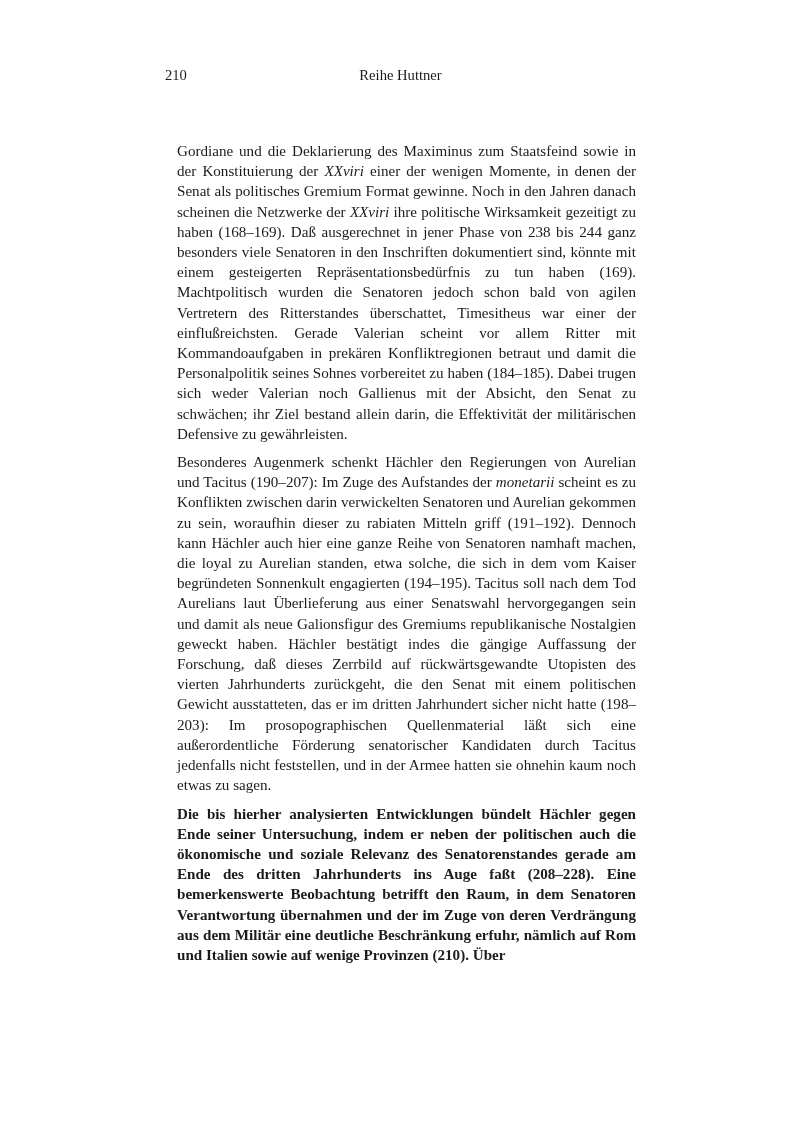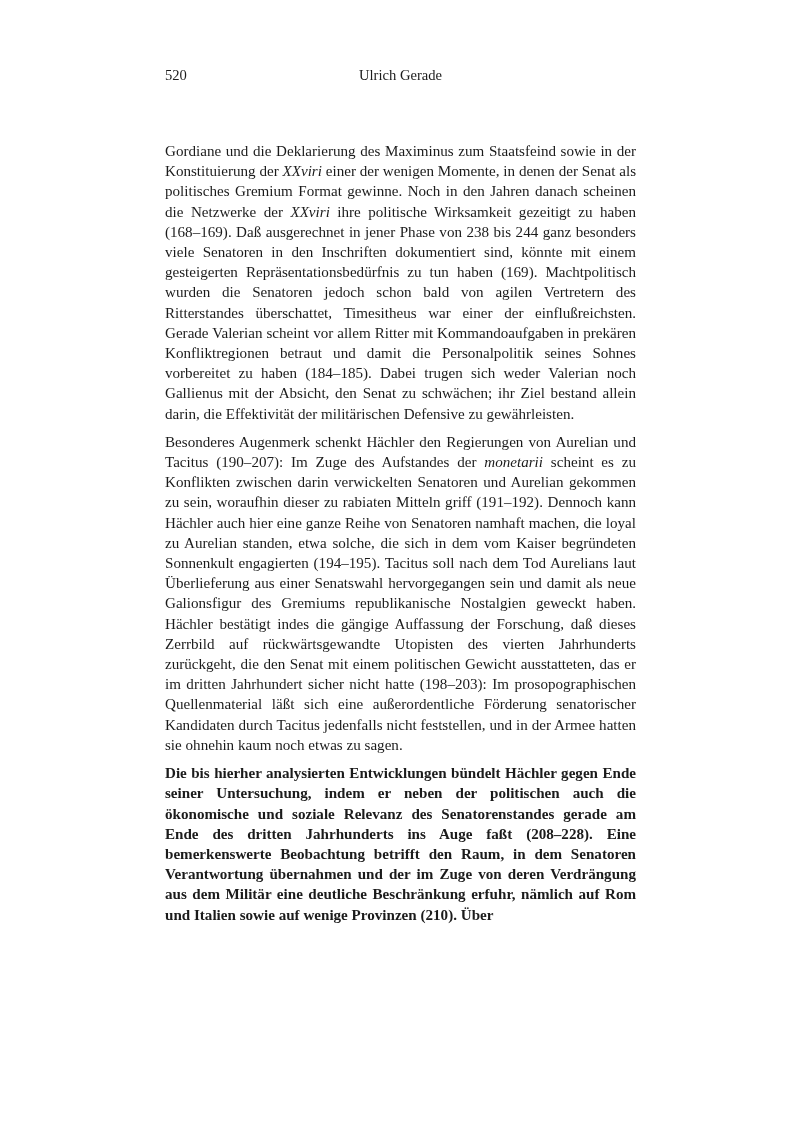--- a/index.html
+++ b/index.html
@@ -38,31 +38,31 @@
     top: 141px;
     left: 165px;
     width: 471px;
     font-size: 15.1px;
     line-height: 20.2px;
     text-align: justify;
     hyphens: auto;
     -webkit-hyphens: auto;
   }
   .body-text p {
-    margin: 0 0 8px 0;
+    margin: 0 0 8px 12px;
   }
   .body-text p:last-child { margin-bottom: 0; font-weight: bold; }
   .body-text em { font-style: italic; }
 </style>
 </head>
 <body>
 
 <div class="page">
   <header class="page-header">
-    <span class="page-number">520</span>
-    <span class="running-title">Ulrich Gerade</span>
+    <span class="page-number">210</span>
+    <span class="running-title">Reihe Huttner</span>
   </header>
   <main class="body-text" lang="de">
       <p><span>Gordiane und die Deklarierung des Maximinus zum Staatsfeind sowie in der Konstituierung der </span><em>XXviri</em><span> einer der wenigen Momente, in denen der Senat als politisches Gremium Format gewinne. Noch in den Jahren danach scheinen die Netzwerke der </span><em>XXviri</em><span> ihre politische Wirksamkeit gezeitigt zu haben (168–169). Daß ausgerechnet in jener Phase von 238 bis 244 ganz besonders viele Senatoren in den Inschriften dokumentiert sind, könnte mit einem gesteigerten Repräsentationsbedürfnis zu tun haben (169). Machtpolitisch wurden die Senatoren jedoch schon bald von agilen Vertretern des Ritterstandes überschattet, Timesitheus war einer der einflußreichsten. Gerade Valerian scheint vor allem Ritter mit Kommandoaufgaben in prekären Konfliktregionen betraut und damit die Personalpolitik seines Sohnes vorbereitet zu haben (184–185). Dabei trugen sich weder Valerian noch Gallienus mit der Absicht, den Senat zu schwächen; ihr Ziel bestand allein darin, die Effektivität der militärischen Defensive zu gewährleisten.</span></p>
       <p><span>Besonderes Augenmerk schenkt Hächler den Regierungen von Aurelian und Tacitus (190–207): Im Zuge des Aufstandes der </span><em>monetarii</em><span> scheint es zu Konflikten zwischen darin verwickelten Senatoren und Aurelian gekommen zu sein, woraufhin dieser zu rabiaten Mitteln griff (191–192). Dennoch kann Hächler auch hier eine ganze Reihe von Senatoren namhaft machen, die loyal zu Aurelian standen, etwa solche, die sich in dem vom Kaiser begründeten Sonnenkult engagierten (194–195). Tacitus soll nach dem Tod Aurelians laut Überlieferung aus einer Senatswahl hervorgegangen sein und damit als neue Galionsfigur des Gremiums republikanische Nostalgien geweckt haben. Hächler bestätigt indes die gängige Auffassung der Forschung, daß dieses Zerrbild auf rückwärtsgewandte Utopisten des vierten Jahrhunderts zurückgeht, die den Senat mit einem politischen Gewicht ausstatteten, das er im dritten Jahrhundert sicher nicht hatte (198–203): Im prosopographischen Quellenmaterial läßt sich eine außerordentliche Förderung senatorischer Kandidaten durch Tacitus jedenfalls nicht feststellen, und in der Armee hatten sie ohnehin kaum noch etwas zu sagen.</span></p>
       <p><span>Die bis hierher analysierten Entwicklungen bündelt Hächler gegen Ende seiner Untersuchung, indem er neben der politischen auch die ökonomische und soziale Relevanz des Senatorenstandes gerade am Ende des dritten Jahrhunderts ins Auge faßt (208–228). Eine bemerkenswerte Beobachtung betrifft den Raum, in dem Senatoren Verantwortung übernahmen und der im Zuge von deren Verdrängung aus dem Militär eine deutliche Beschränkung erfuhr, nämlich auf Rom und Italien sowie auf wenige Provinzen (210). Über</span></p>
     </main>
 </div>
 
 </body></html>

